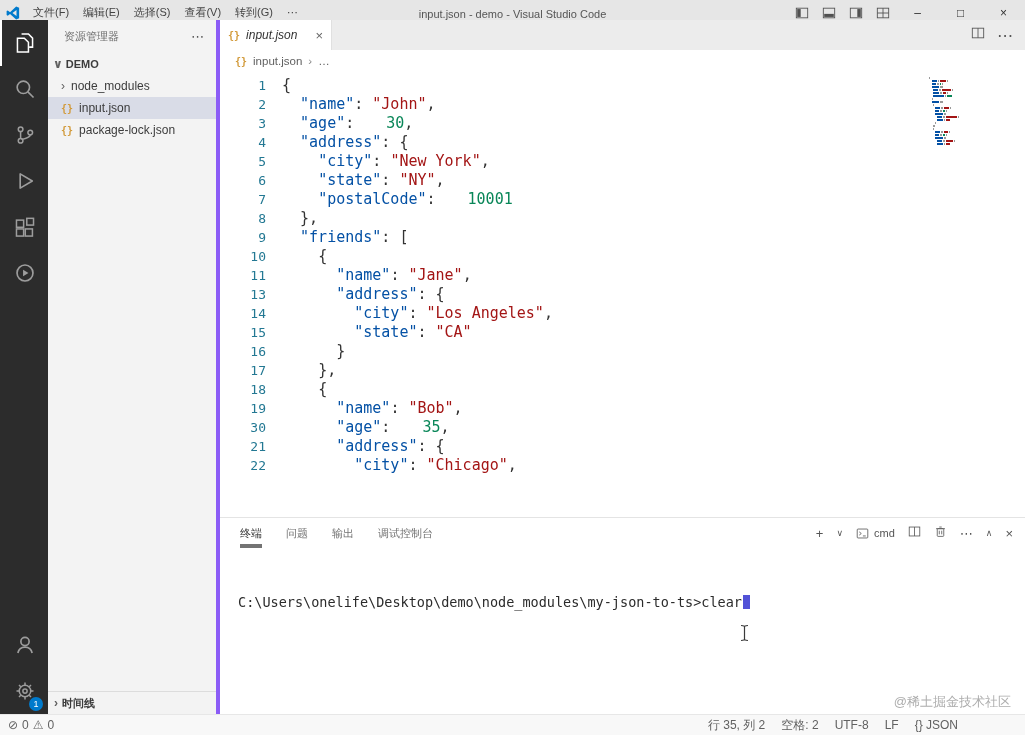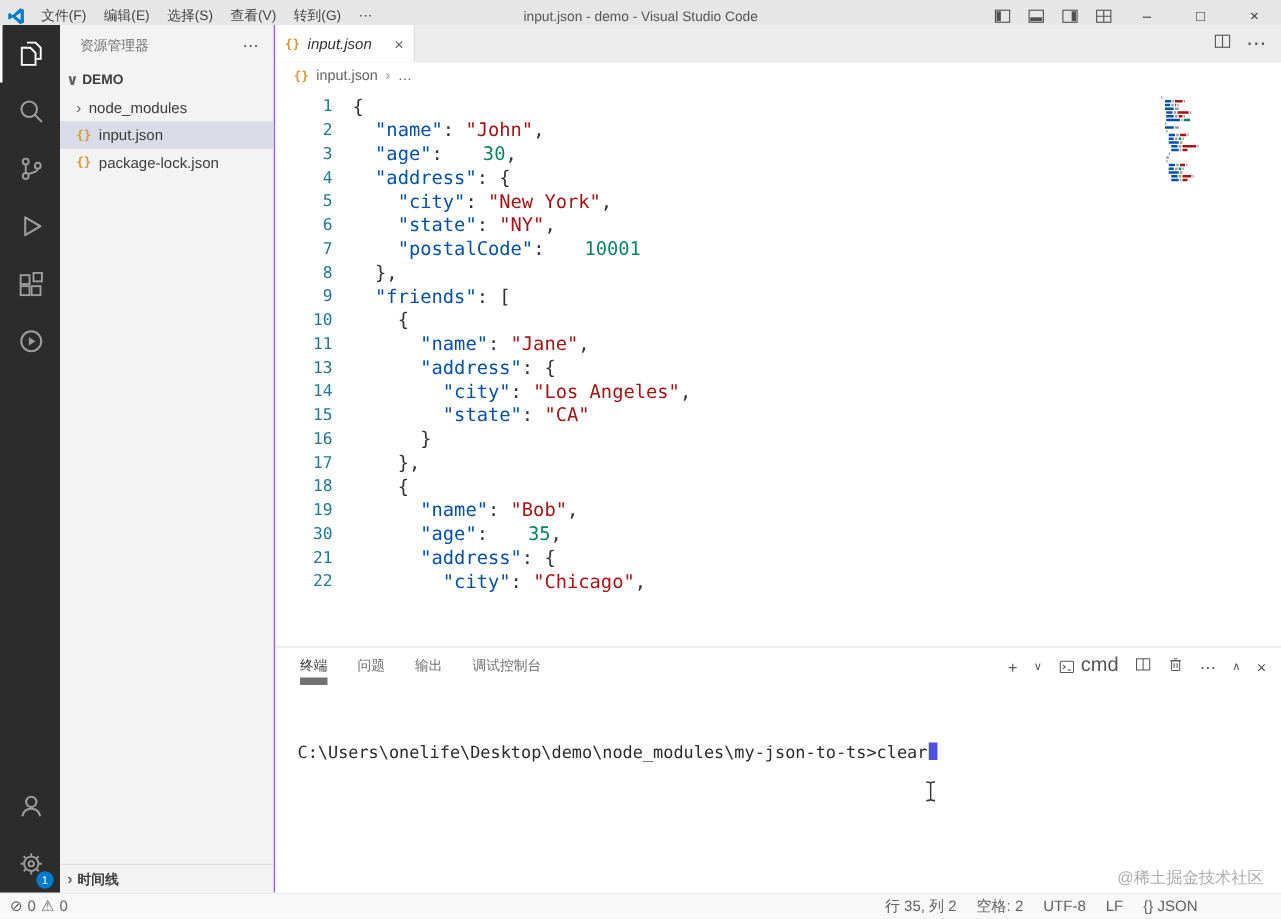--- a/index.html
+++ b/index.html
@@ -21,21 +21,21 @@
 
   
   .activitybar { width:48px; background:#2c2c2c; display:flex; flex-direction:column; align-items:stretch; flex:0 0 48px; }
   .ab-item { height:46px; display:flex; align-items:center; justify-content:center; position:relative; color:#9d9d9d; border-left:2px solid transparent; }
   .ab-item.active { color:#ffffff; border-left:2px solid #ffffff; }
   .ab-item svg { stroke:currentColor; }
   .ab-bottom { margin-top:auto; }
   .badge { position:absolute; bottom:3px; right:5px; background:#007acc; color:#fff; font-size:9px; width:14px; height:14px; border-radius:50%; display:flex; align-items:center; justify-content:center; }
 
   
-  .sidebar { width:172px; flex:0 0 172px; background:#f3f3f3; border-right:1px solid #8b5cf6; display:flex; flex-direction:column; font-size:12px; color:#3c3c3c; }
+  .sidebar { width:172px; flex:0 0 172px; background:#f3f3f3; border-right:4px solid #8b5cf6; display:flex; flex-direction:column; font-size:12px; color:#3c3c3c; }
   .sb-header { height:33px; display:flex; align-items:center; padding:0 12px 0 16px; font-size:11px; color:#6f6f6f; }
   .sb-more { margin-left:auto; color:#555; font-size:13px; }
   .section-row { display:flex; align-items:center; height:22px; font-weight:bold; font-size:11px; padding-left:5px; gap:3px; }
   .tree-row { display:flex; align-items:center; height:22px; padding-left:13px; gap:6px; cursor:pointer; }
   .tree-row.selected { background:#d9dce7; }
   .json-icon { color:#d29a3a; font-size:10px; font-weight:bold; font-family:"DejaVu Sans Mono","Liberation Mono",monospace; }
   .chev { color:#616161; font-size:12px; }
   .sb-bottom { margin-top:auto; border-top:1px solid #dcdcdc; height:23px; display:flex; align-items:center; padding-left:6px; gap:4px; font-size:11px; font-weight:bold; color:#3c3c3c; }
 
   
@@ -63,25 +63,25 @@
   .mm-row span { display:block; height:2px; }
   .mm-k { background:#0451a5; } .mm-s { background:#a31515; }
   .mm-n { background:#098658; } .mm-p { background:#9a9a9a; }
   .mm-w { background:transparent; }
 
   
   .panel { height:197px; border-top:1px solid #e4e4e4; display:flex; flex-direction:column; background:#fff; }
   .panel-header { height:30px; display:flex; align-items:center; padding:0 12px 0 20px; flex:0 0 30px; }
   .panel-tab-bar { display:flex; align-items:stretch; height:30px; }
   .panel-tab { font-size:11px; color:#717171; margin-right:24px; line-height:30px; cursor:pointer; }
-  .panel-tab.active { color:#393939; border-bottom:6px solid #737373; }
+  .panel-tab.active { color:#393939; border-bottom:4px solid #737373; }
   .panel-actions { margin-left:auto; display:flex; align-items:center; gap:13px; color:#555; font-size:13px; }
   .pa-glyph { cursor:pointer; line-height:1; }
   .pa-small { font-size:9px; }
-  .shell-item { display:flex; align-items:center; gap:5px; font-size:16px; color:#555; cursor:pointer; }
+  .shell-item { display:flex; align-items:center; gap:5px; font-size:11px; color:#555; cursor:pointer; }
   .terminal { flex:1; font-family:"DejaVu Sans Mono","Liberation Mono",monospace; font-size:13.5px; color:#2b2b2b; padding:46px 0 0 18px; }
   .cursor-block { display:inline-block; width:7px; height:14px; background:#5252d7; vertical-align:-2px; margin-left:1px; }
 
   
   .statusbar { height:21px; background:#f8f8f8; border-top:1px solid #e7e7e7; display:flex; align-items:center; font-size:12px; color:#616161; padding:0 12px 0 8px; }
   .status-left { display:flex; align-items:center; gap:4px; cursor:pointer; }
   .status-right { margin-left:auto; display:flex; align-items:center; gap:16px; padding-right:55px; }
   .status-item { white-space:nowrap; cursor:pointer; }
 
   .watermark { position:absolute; right:14px; bottom:24px; color:#adadad; font-size:13px; pointer-events:none; }

